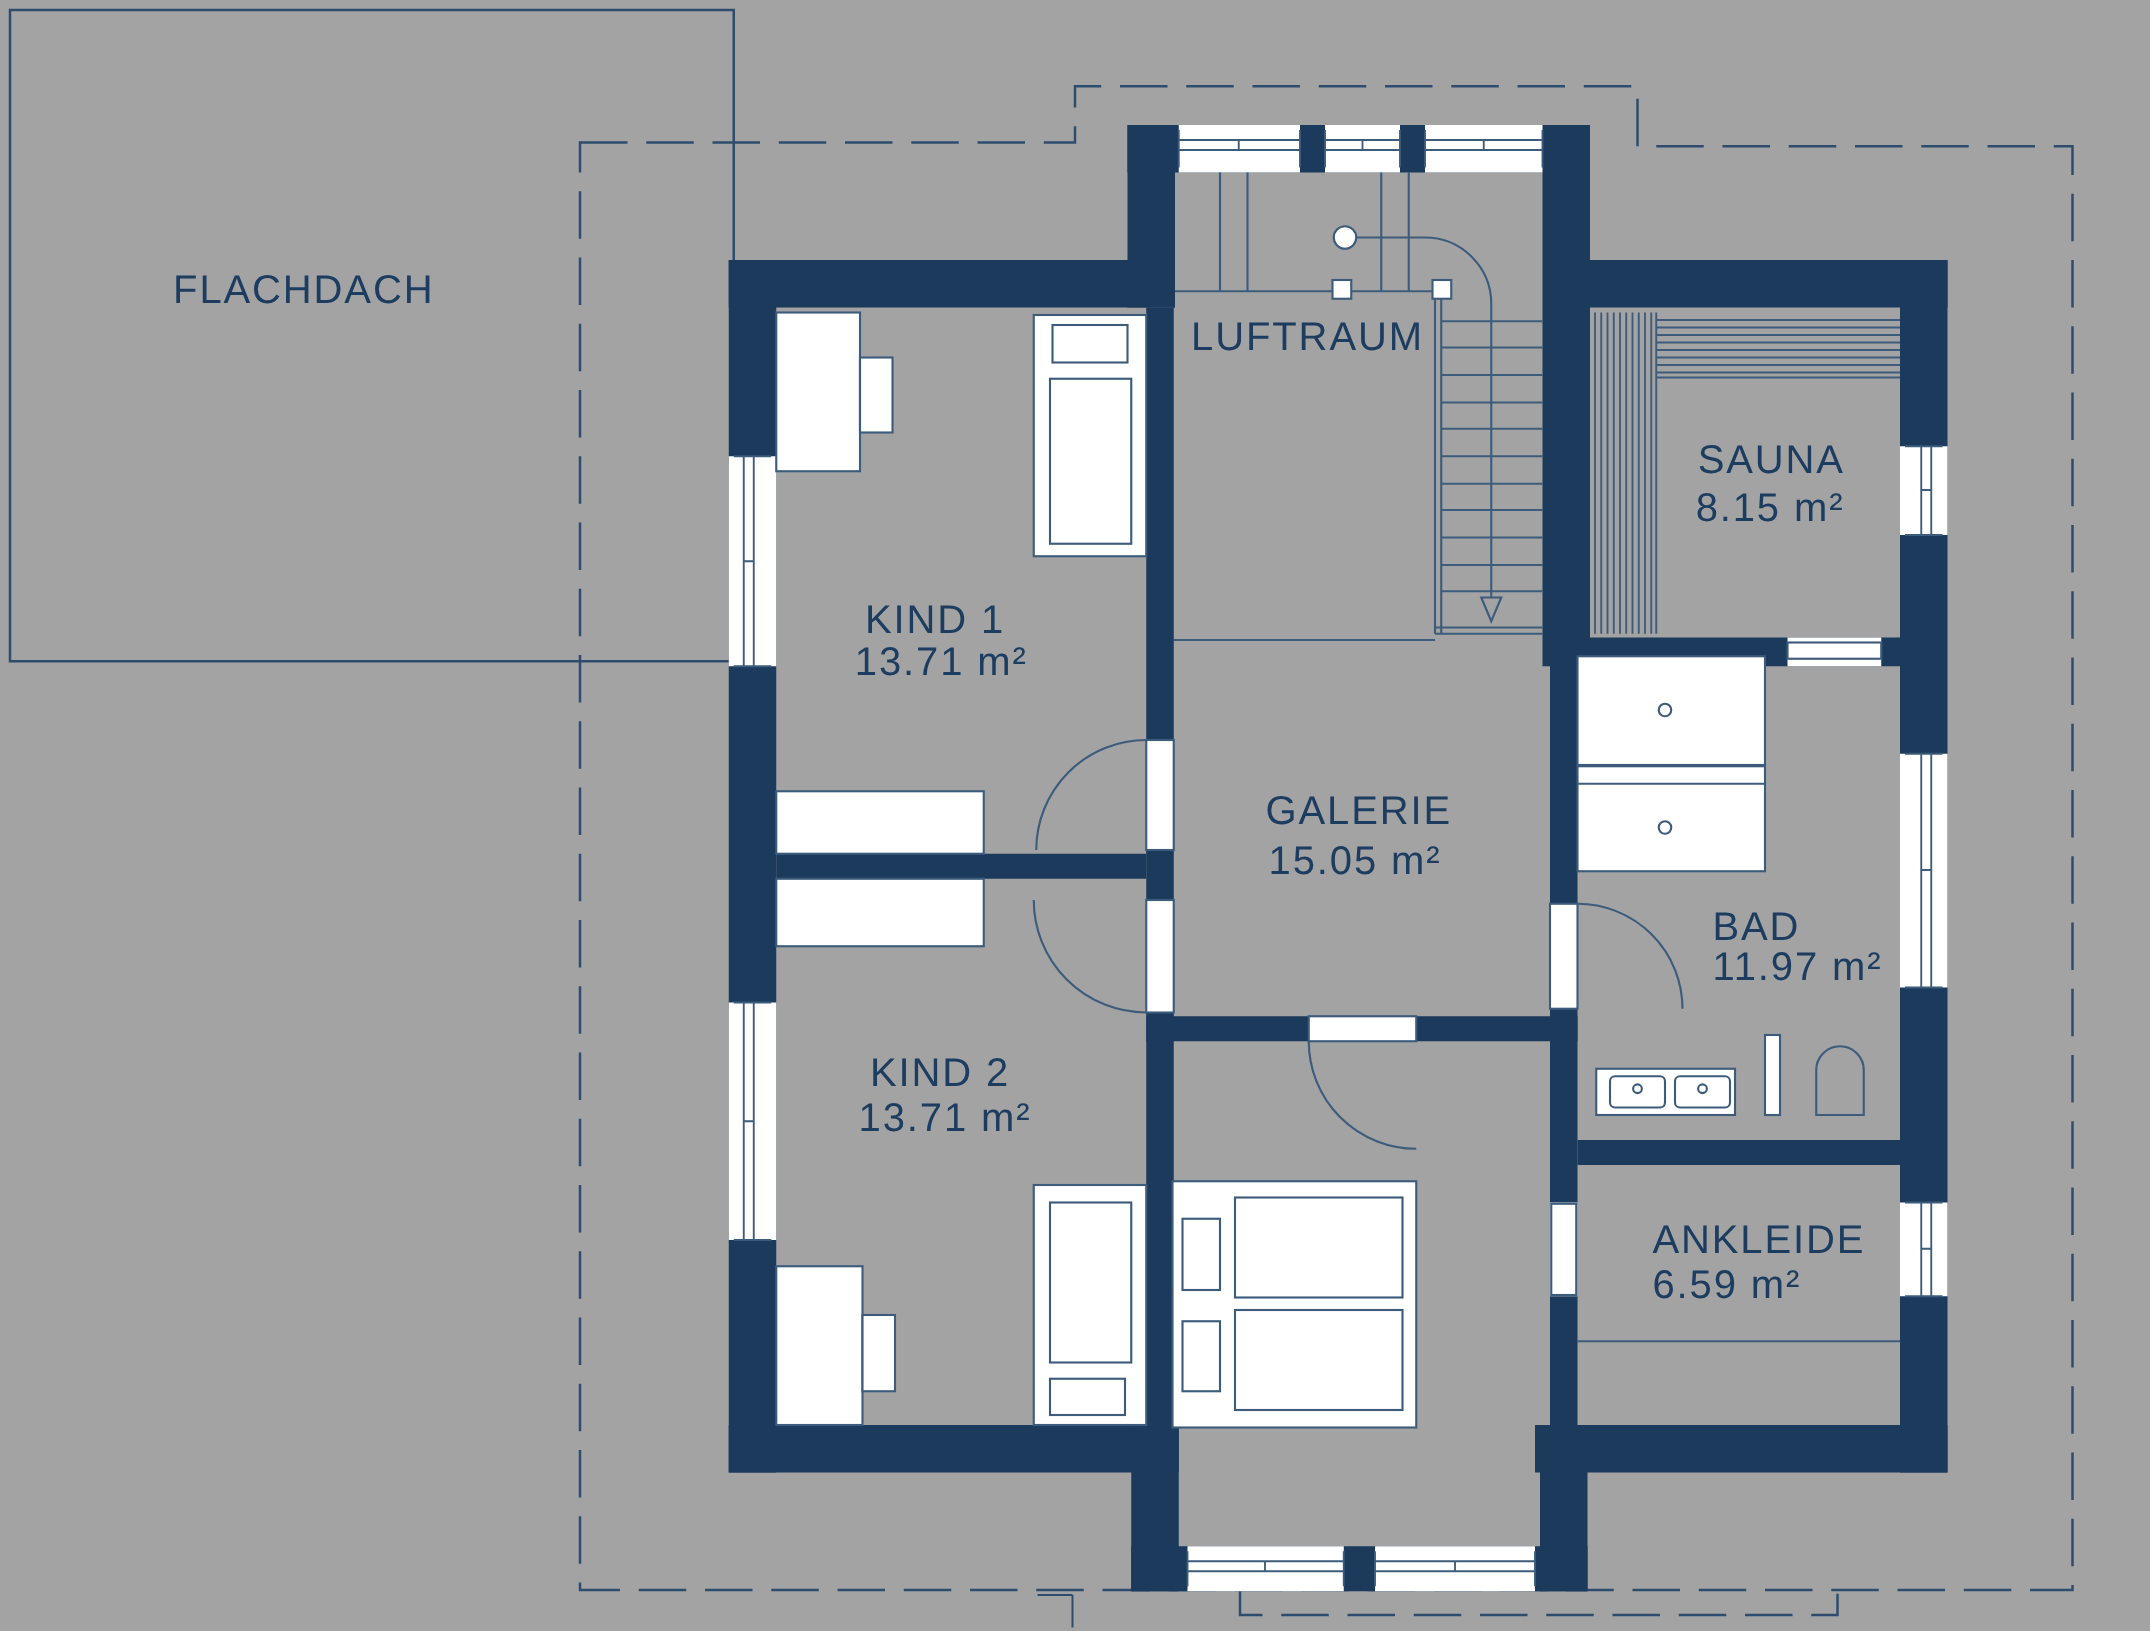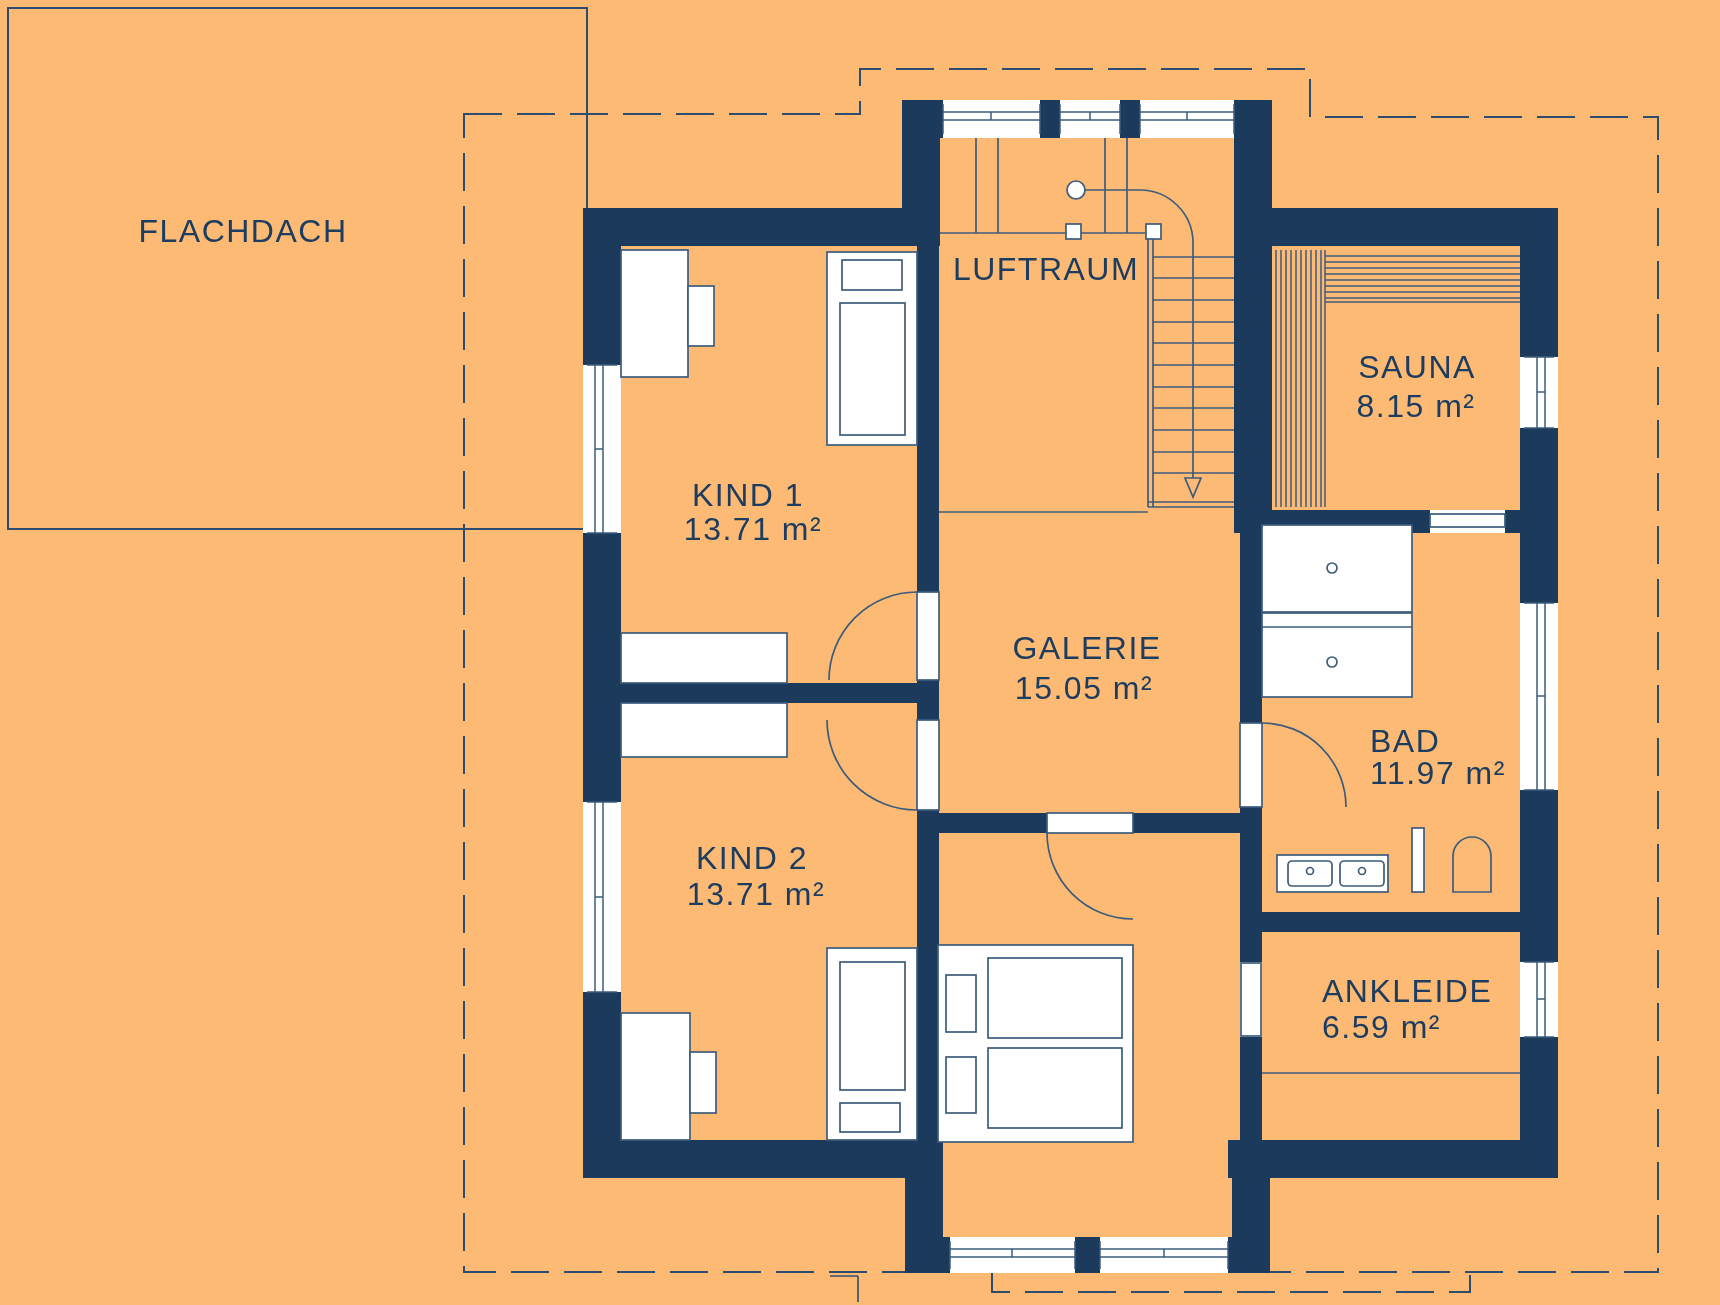--- a/index.html
+++ b/index.html
@@ -1,16 +1,16 @@
 <!DOCTYPE html>
 <html><head>
 <meta charset="utf-8">
 <style>
   html,body{margin:0;padding:0;background:#ffffff;}
-  .stage{width:1720px;height:1305px;position:relative;background:#fdba74;}
+  .stage{width:1720px;height:1305px;position:relative;background:#a3a3a3;}
   svg{display:block;}
   text{font-family:"Liberation Sans", sans-serif;fill:#1d3d60;letter-spacing:1.5px;}
   .lbl{font-size:32px;}
   .wall{fill:#1b3a5c;stroke:none;}
   .thin{stroke:#3d5c7c;stroke-width:1.7;fill:none;}
   .thinf{stroke:#3d5c7c;stroke-width:1.7;fill:#ffffff;}
   .glaze{stroke:#3d5c7c;stroke-width:1.5;fill:none;}
   .winrect{fill:#ffffff;stroke:none;}
   .dash{stroke:#2e4d6e;stroke-width:2;fill:none;stroke-dasharray:38 15;}
   .solidline{stroke:#2e4d6e;stroke-width:1.6;fill:none;}

